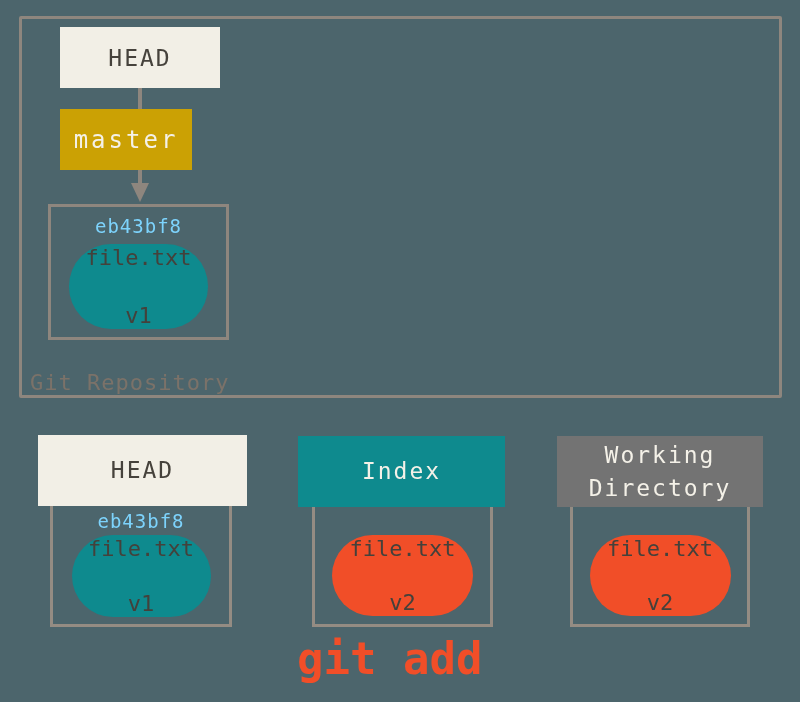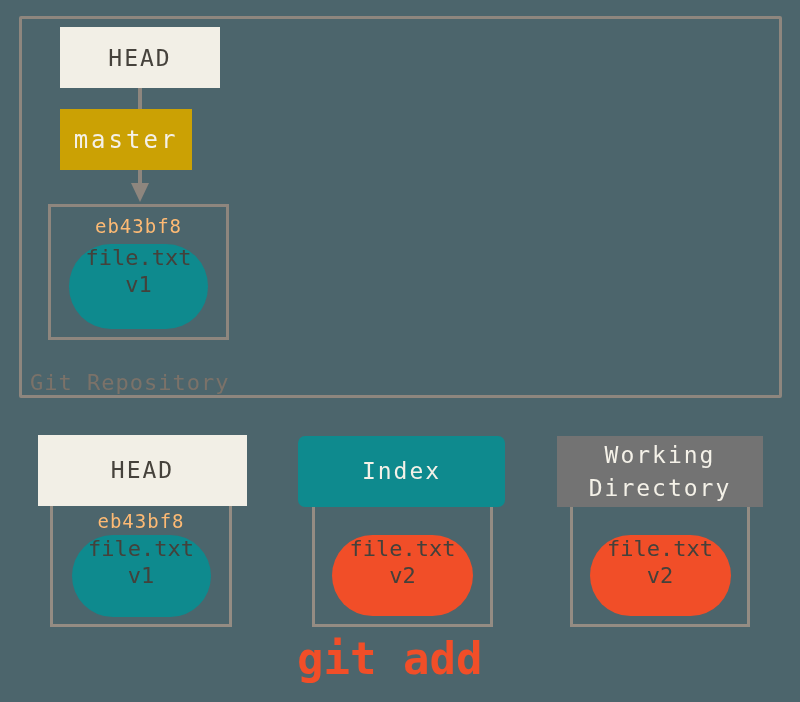--- a/index.html
+++ b/index.html
@@ -63,49 +63,49 @@
   .commit-box {
     position: absolute;
     left: 48px; top: 204px;
     width: 181px; height: 136px;
     border: 3px solid #8e867e;
     box-sizing: border-box;
     display: flex; flex-direction: column; align-items: center;
   }
   .hash-label {
     font-size: 19px;
-    color: #fdba74;
+    color: #7dd3fc;
     letter-spacing: 1px;
     margin-top: 7px;
     line-height: 24px;
   }
   .blob {
     width: 139px; height: 85px;
     border-radius: 42px;
     display: flex; flex-direction: column;
-    align-items: center; justify-content: flex-start;
+    align-items: center; justify-content: space-between;
     font-size: 22px; line-height: 27px;
     color: #44413b;
   }
   .blob-teal   { background: #0e8a8e; }
   .blob-orange { background: #f14e28; }
   .commit-box .blob { margin-top: 6px; }
 
   
   .col-header {
     position: absolute;
     height: 71px;
     box-sizing: border-box;
     display: flex; align-items: center; justify-content: center;
     text-align: center;
     font-size: 23px; letter-spacing: 2px;
     line-height: 33px;
   }
   .col-header-1 { left: 38px;  top: 435px; width: 209px; background: #f2efe6; color: #46423c; }
-  .col-header-2 { left: 298px; top: 436px; width: 207px; background: #0e8a8e; color: #f4f1e8; border-radius: 7px; }
+  .col-header-2 { left: 298px; top: 436px; width: 207px; background: #0e8a8e; color: #f4f1e8; }
   .col-header-3 { left: 557px; top: 436px; width: 206px; background: #737373; color: #f4f1e8; }
 
   .col-box {
     position: absolute;
     border: 3px solid #948c83;
     border-top: none;
     box-sizing: border-box;
     display: flex; flex-direction: column; align-items: center;
   }
   .col-box-1 { left: 50px;  top: 506px; width: 182px; height: 121px; }

